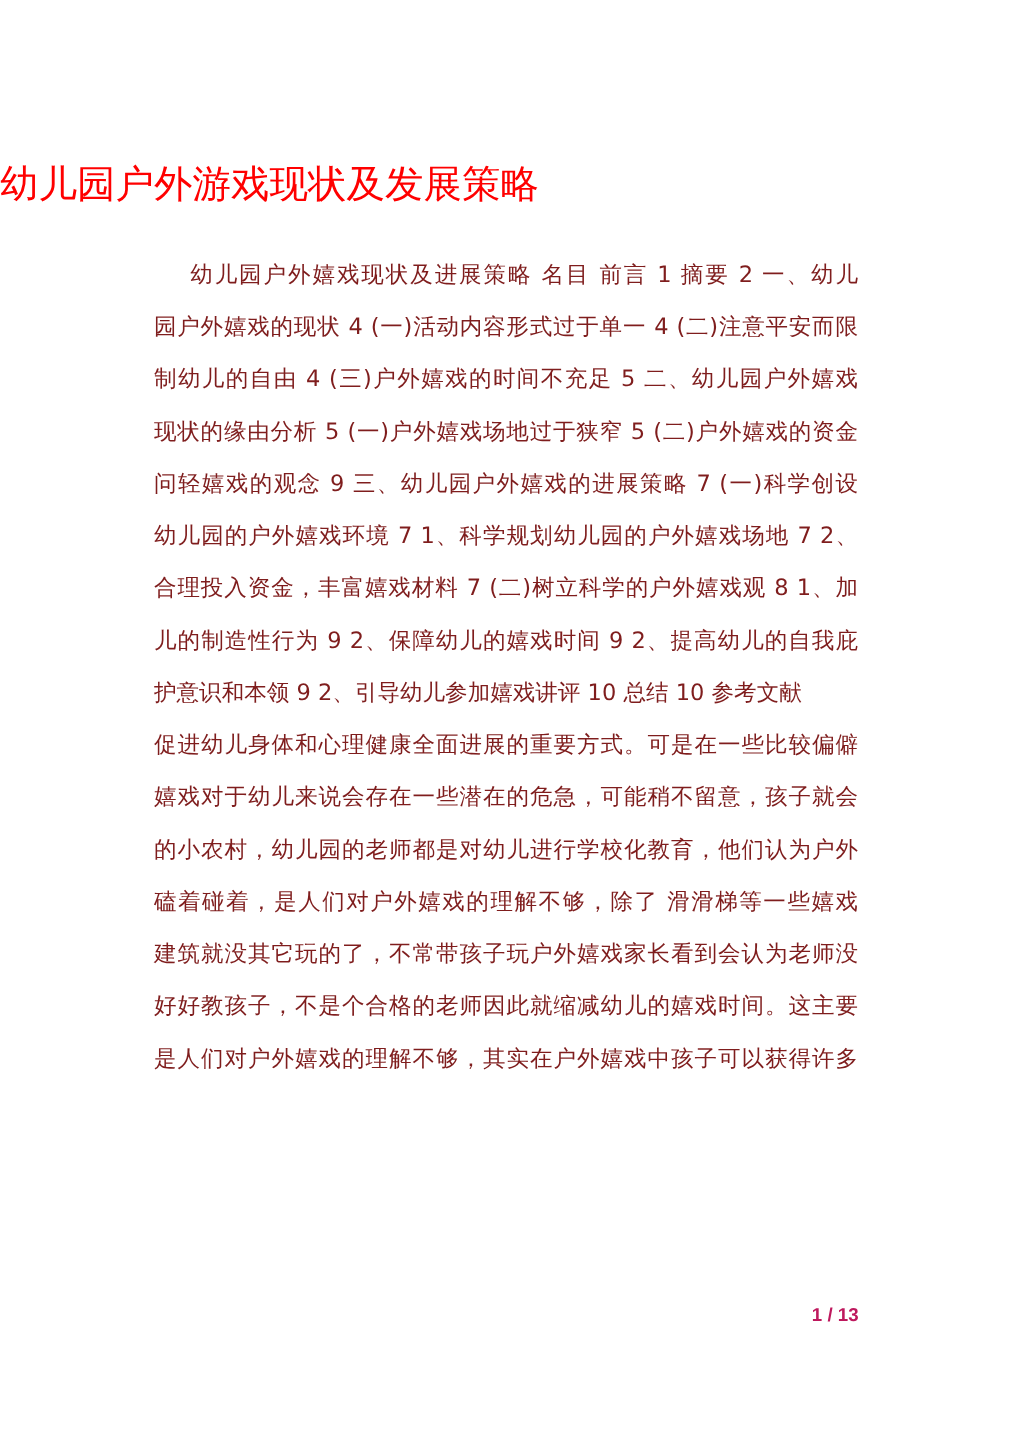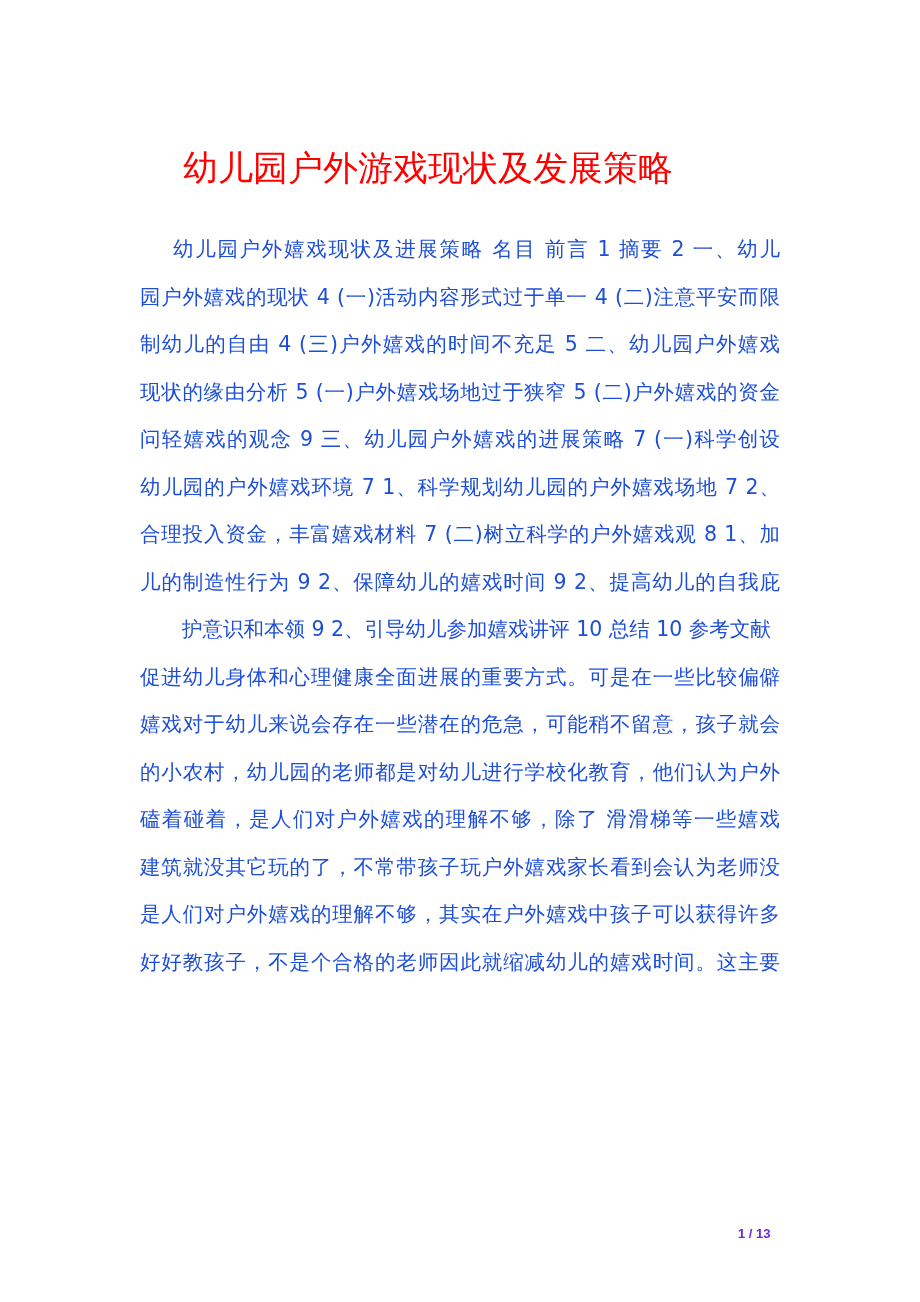--- a/index.html
+++ b/index.html
@@ -21,58 +21,56 @@
       top: 0;
       width: 920px;
       height: 1302px;
       background: #ffffff;
     }
     .doc-title {
       position: absolute;
       left: 0;
       width: 856px;
       top: 140px;
-      text-align: center;
+      text-align: left;
       font-size: 35px;
       line-height: 56px;
       color: #ff0000;
       letter-spacing: 0px;
       font-family: "DejaVu Serif", "Liberation Serif", serif;
     }
     .body-text {
       position: absolute;
       left: 140px;
       top: 226px;
       width: 640px;
       font-size: 20.5px;
       line-height: 47.5px;
-      color: #1d4ed8;
+      color: #7f1d1d;
       font-family: "DejaVu Sans", "Liberation Sans", sans-serif;
     }
     .line {
       display: block;
       white-space: pre;
       height: 47.5px;
       overflow: visible;
       text-align: justify;
       text-align-last: justify;
     }
     .line.last {
       text-align-last: left;
-      margin-left: 42px;
     }
     .page-number {
       position: absolute;
       left: 738px;
       top: 1186px;
-      font-size: 13px;
+      font-size: 17px;
       font-weight: bold;
-      color: #6d28d9;
+      color: #be185d;
       font-family: "Liberation Sans", "DejaVu Sans", sans-serif;
-      margin-top: 40px;
     }
   </style>
 </head>
 <body>
 
 <div class="page">
   <div class="doc-title">幼儿园户外游戏现状及发展策略</div>
 
   <div class="body-text">
     <span class="line">    幼儿园户外嬉戏现状及进展策略 名目 前言 1 摘要 2 一、幼儿</span>
@@ -82,18 +80,18 @@
     <span class="line">问轻嬉戏的观念 9 三、幼儿园户外嬉戏的进展策略 7 (一)科学创设</span>
     <span class="line">幼儿园的户外嬉戏环境 7 1、科学规划幼儿园的户外嬉戏场地 7 2、</span>
     <span class="line">合理投入资金，丰富嬉戏材料 7 (二)树立科学的户外嬉戏观 8 1、加</span>
     <span class="line">儿的制造性行为 9 2、保障幼儿的嬉戏时间 9 2、提高幼儿的自我庇</span>
     <span class="line last">护意识和本领 9 2、引导幼儿参加嬉戏讲评 10 总结 10 参考文献</span>
     <span class="line">促进幼儿身体和心理健康全面进展的重要方式。可是在一些比较偏僻</span>
     <span class="line">嬉戏对于幼儿来说会存在一些潜在的危急，可能稍不留意，孩子就会</span>
     <span class="line">的小农村，幼儿园的老师都是对幼儿进行学校化教育，他们认为户外</span>
     <span class="line">磕着碰着，是人们对户外嬉戏的理解不够，除了 滑滑梯等一些嬉戏</span>
     <span class="line">建筑就没其它玩的了，不常带孩子玩户外嬉戏家长看到会认为老师没</span>
+    <span class="line">好好教孩子，不是个合格的老师因此就缩减幼儿的嬉戏时间。这主要</span>
     <span class="line">是人们对户外嬉戏的理解不够，其实在户外嬉戏中孩子可以获得许多</span>
-    <span class="line">好好教孩子，不是个合格的老师因此就缩减幼儿的嬉戏时间。这主要</span>
   </div>
 
   <div class="page-number">1 / 13</div>
 </div>
 
 </body></html>

